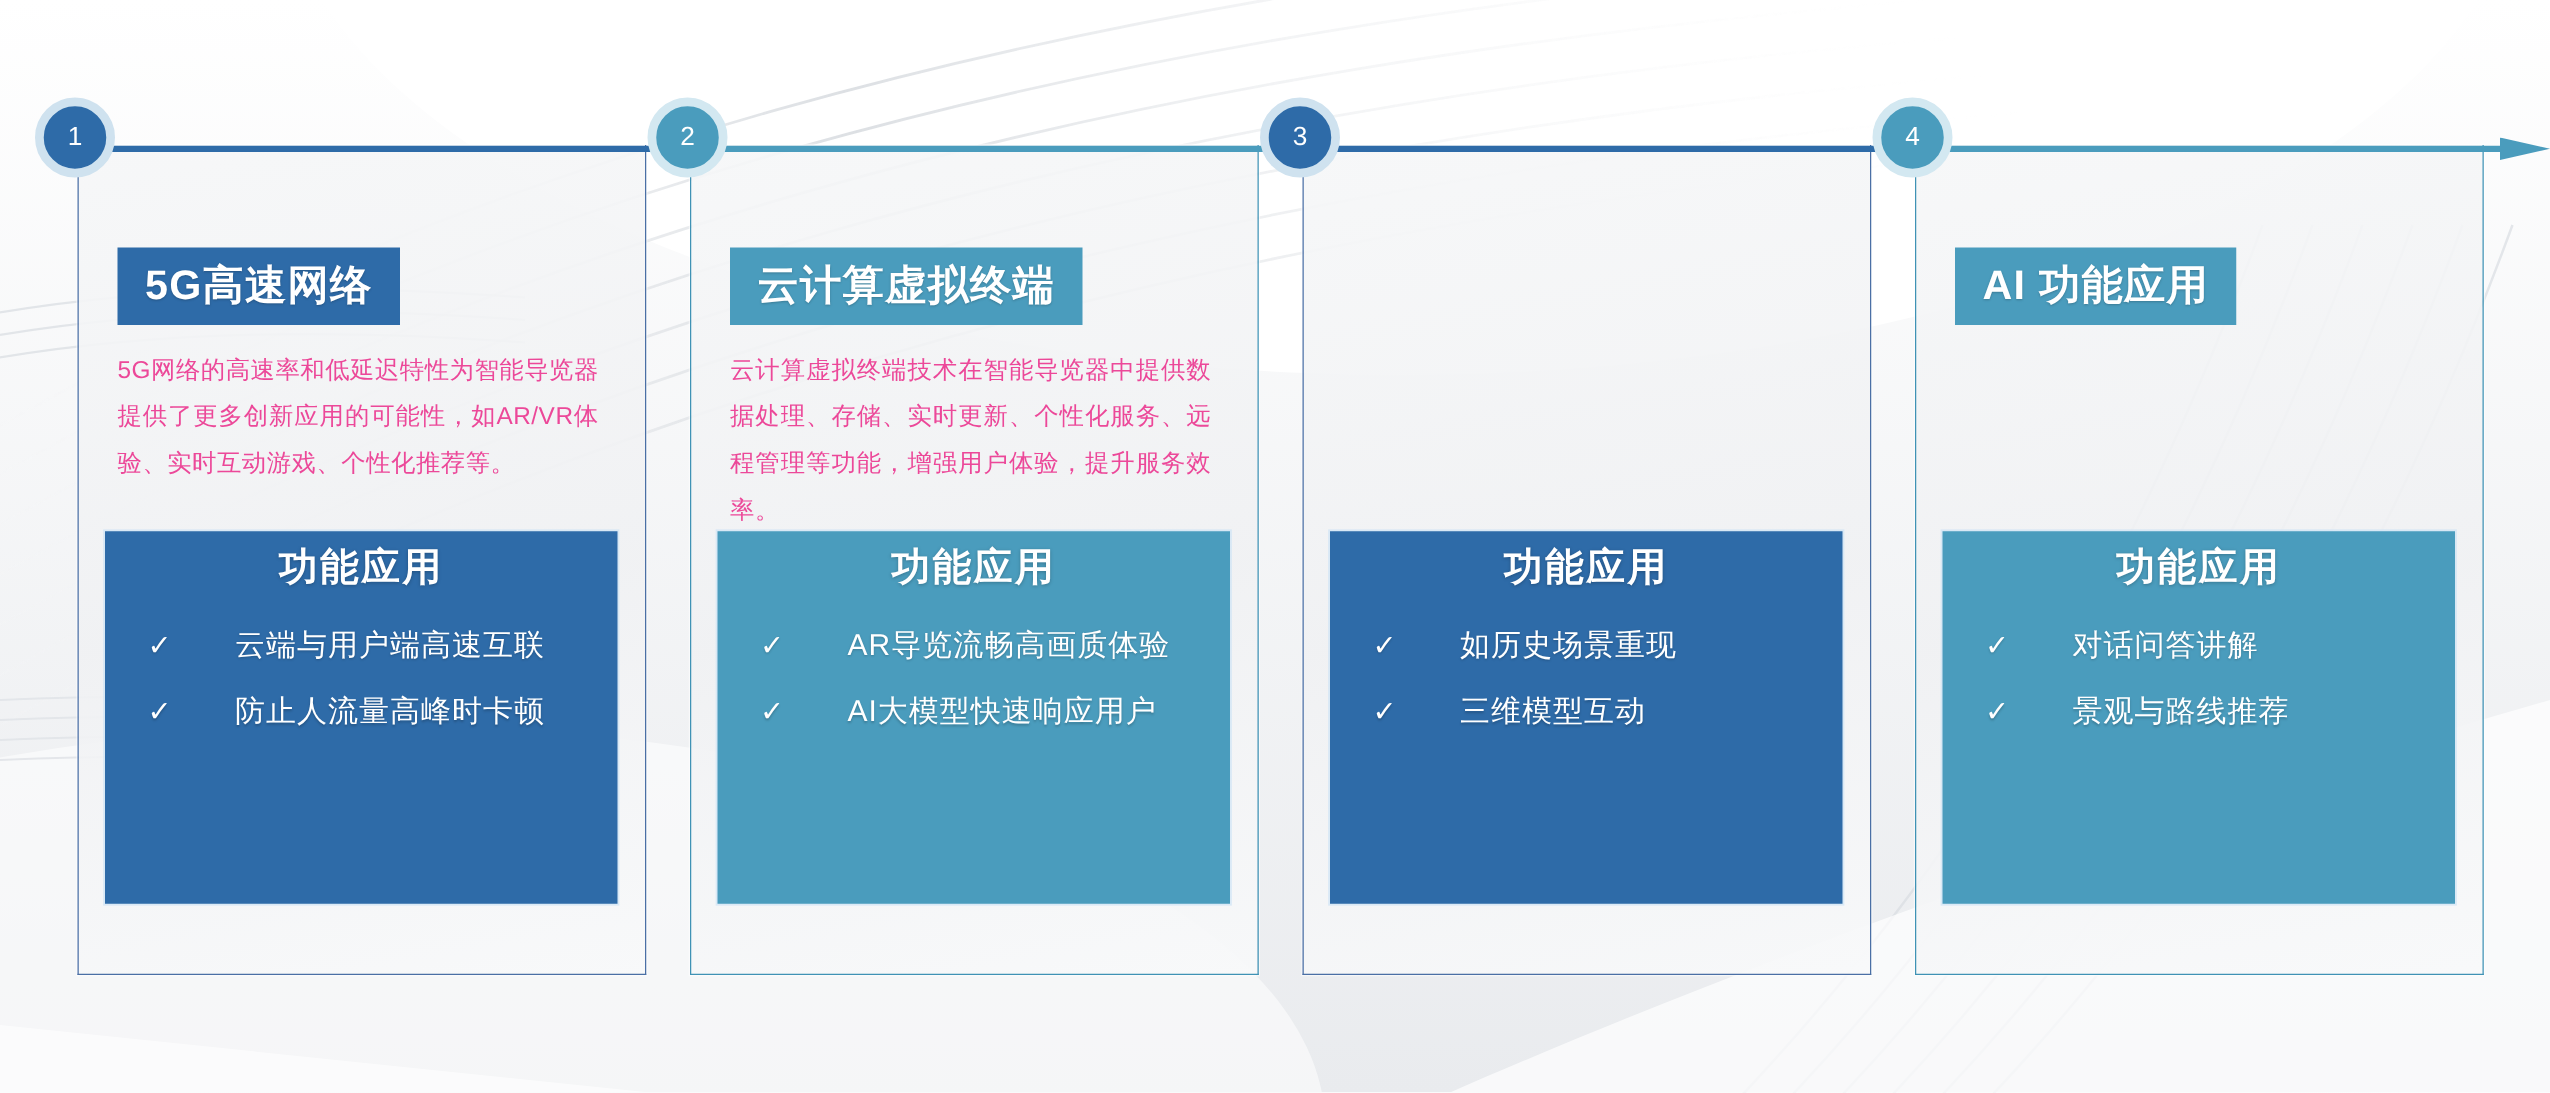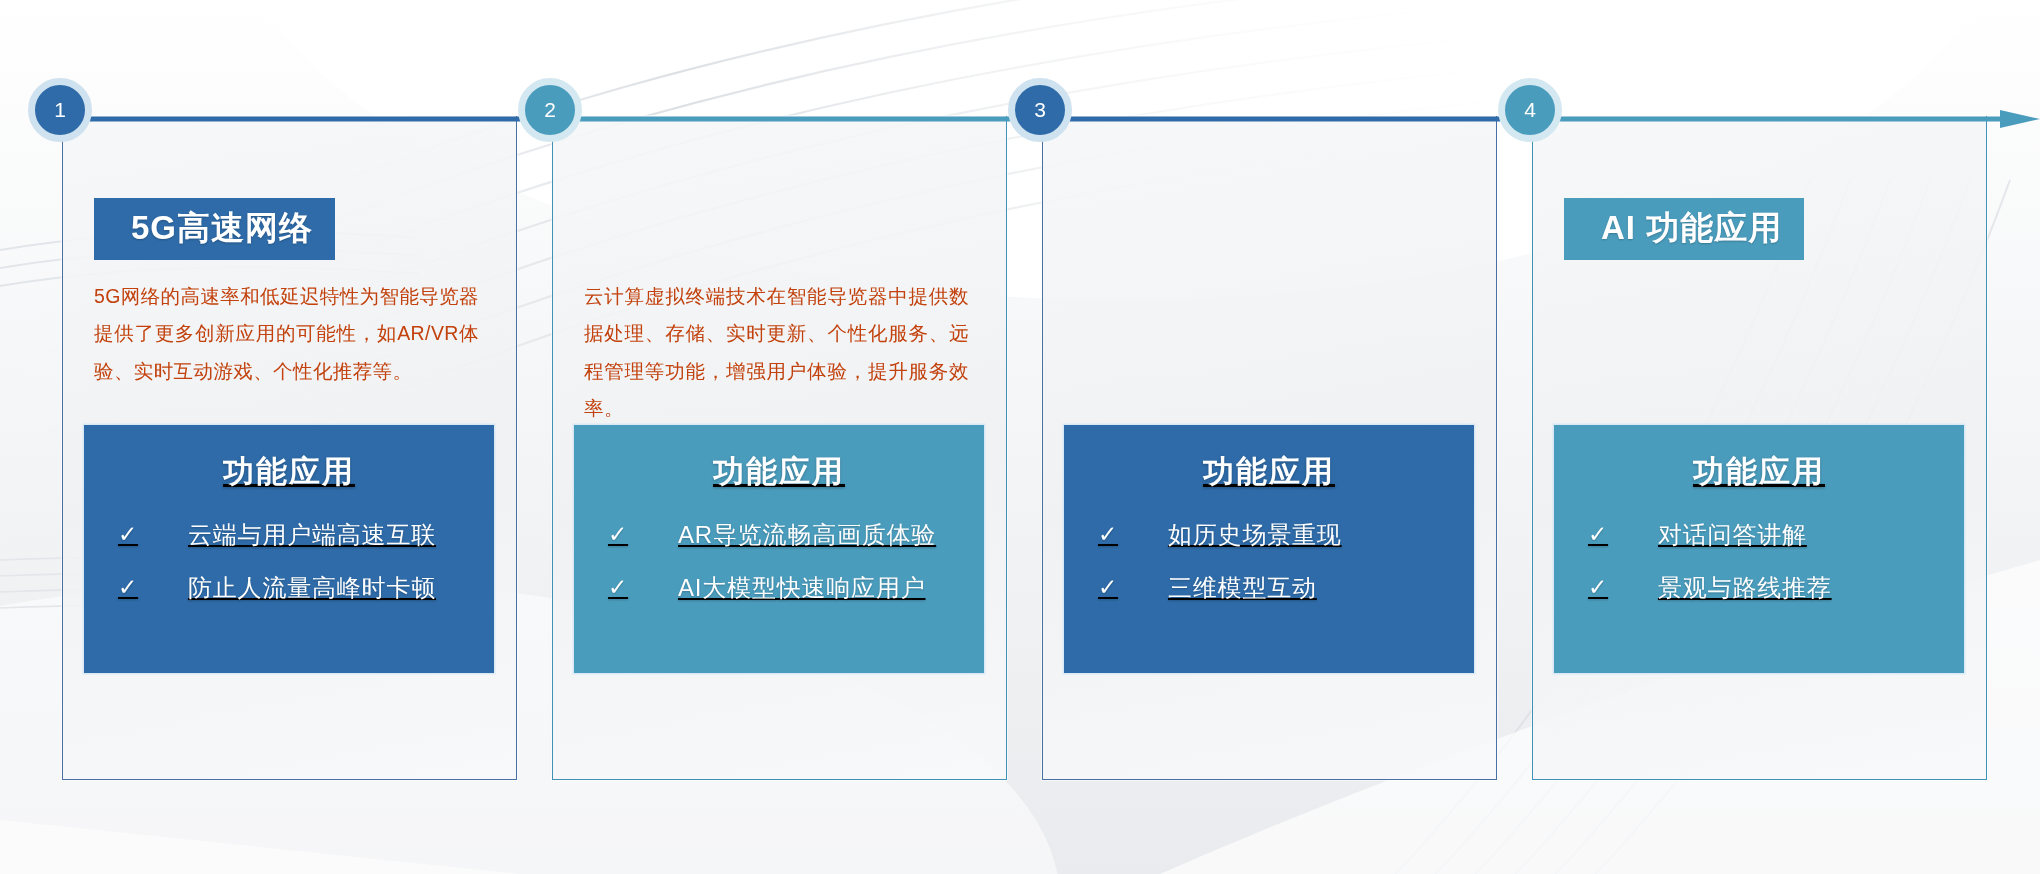--- a/index.html
+++ b/index.html
@@ -81,56 +81,55 @@
     z-index: 6;
     font-family: "Liberation Sans", sans-serif;
   }
   .step-circle.teal { background: #4a9cbd; border-color: #d3e8f1; }
 
   
   .title-chip {
     position: absolute;
     left: 32px;
     top: 88px;
-    padding: 11px 22px 13px 37px;
+    padding: 11px 22px 13px 22px;
     background: #2e6ba8;
     color: #ffffff;
     font-size: 33px;
     font-weight: bold;
     letter-spacing: 1px;
     line-height: 1.15;
     text-shadow: 0 1px 2px rgba(0,0,0,.22);
     white-space: nowrap;
   }
   .title-chip.teal { background: #4a9cbd; }
 
   
   .desc {
     position: absolute;
     left: 32px;
     top: 168px;
     width: 385px;
     font-size: 19.5px;
     line-height: 1.92;
-    color: #c2410c;
+    color: #ec4899;
     text-align: justify;
     letter-spacing: .4px;
   }
 
   
   .feature-card {
     position: absolute;
     left: 22px;
     top: 315px;
     width: 410px;
-    height: 248px;
+    height: 298px;
     background: #2e6ba8;
-    padding: 26px 20px 20px 20px;
+    padding: 8px 20px 20px 20px;
     box-shadow: 0 0 0 1.5px rgba(200,225,245,.6);
-    text-decoration: underline;
   }
   .feature-card.teal { background: #4a9cbd; }
 
   .feature-title {
     text-align: center;
     color: #ffffff;
     font-size: 31px;
     font-weight: bold;
     letter-spacing: 2px;
     text-shadow: 0 1px 3px rgba(0,0,0,.25);
@@ -249,20 +248,21 @@
 
     <svg class="arrow-line" viewBox="0 0 492 18" preserveAspectRatio="none">
       <line x1="0" y1="9" x2="460" y2="9" stroke="#4a9cbd" stroke-width="5"></line>
       <polygon points="452,0 492,9 452,18" fill="#4a9cbd"></polygon>
     </svg>
 
     <div class="step-circle teal">
       <span>2</span>
     </div>
 
+    <div class="title-chip teal">云计算虚拟终端</div>
 
     <div class="desc">云计算虚拟终端技术在智能导览器中提供数据处理、存储、实时更新、个性化服务、远程管理等功能，增强用户体验，提升服务效率。</div>
 
     <div class="feature-card teal">
       <div class="feature-title">功能应用</div>
       <div class="feature-item">
         <span class="check-icon">✓</span>
         <span class="feature-text">AR导览流畅高画质体验</span>
       </div>
       <div class="feature-item">

